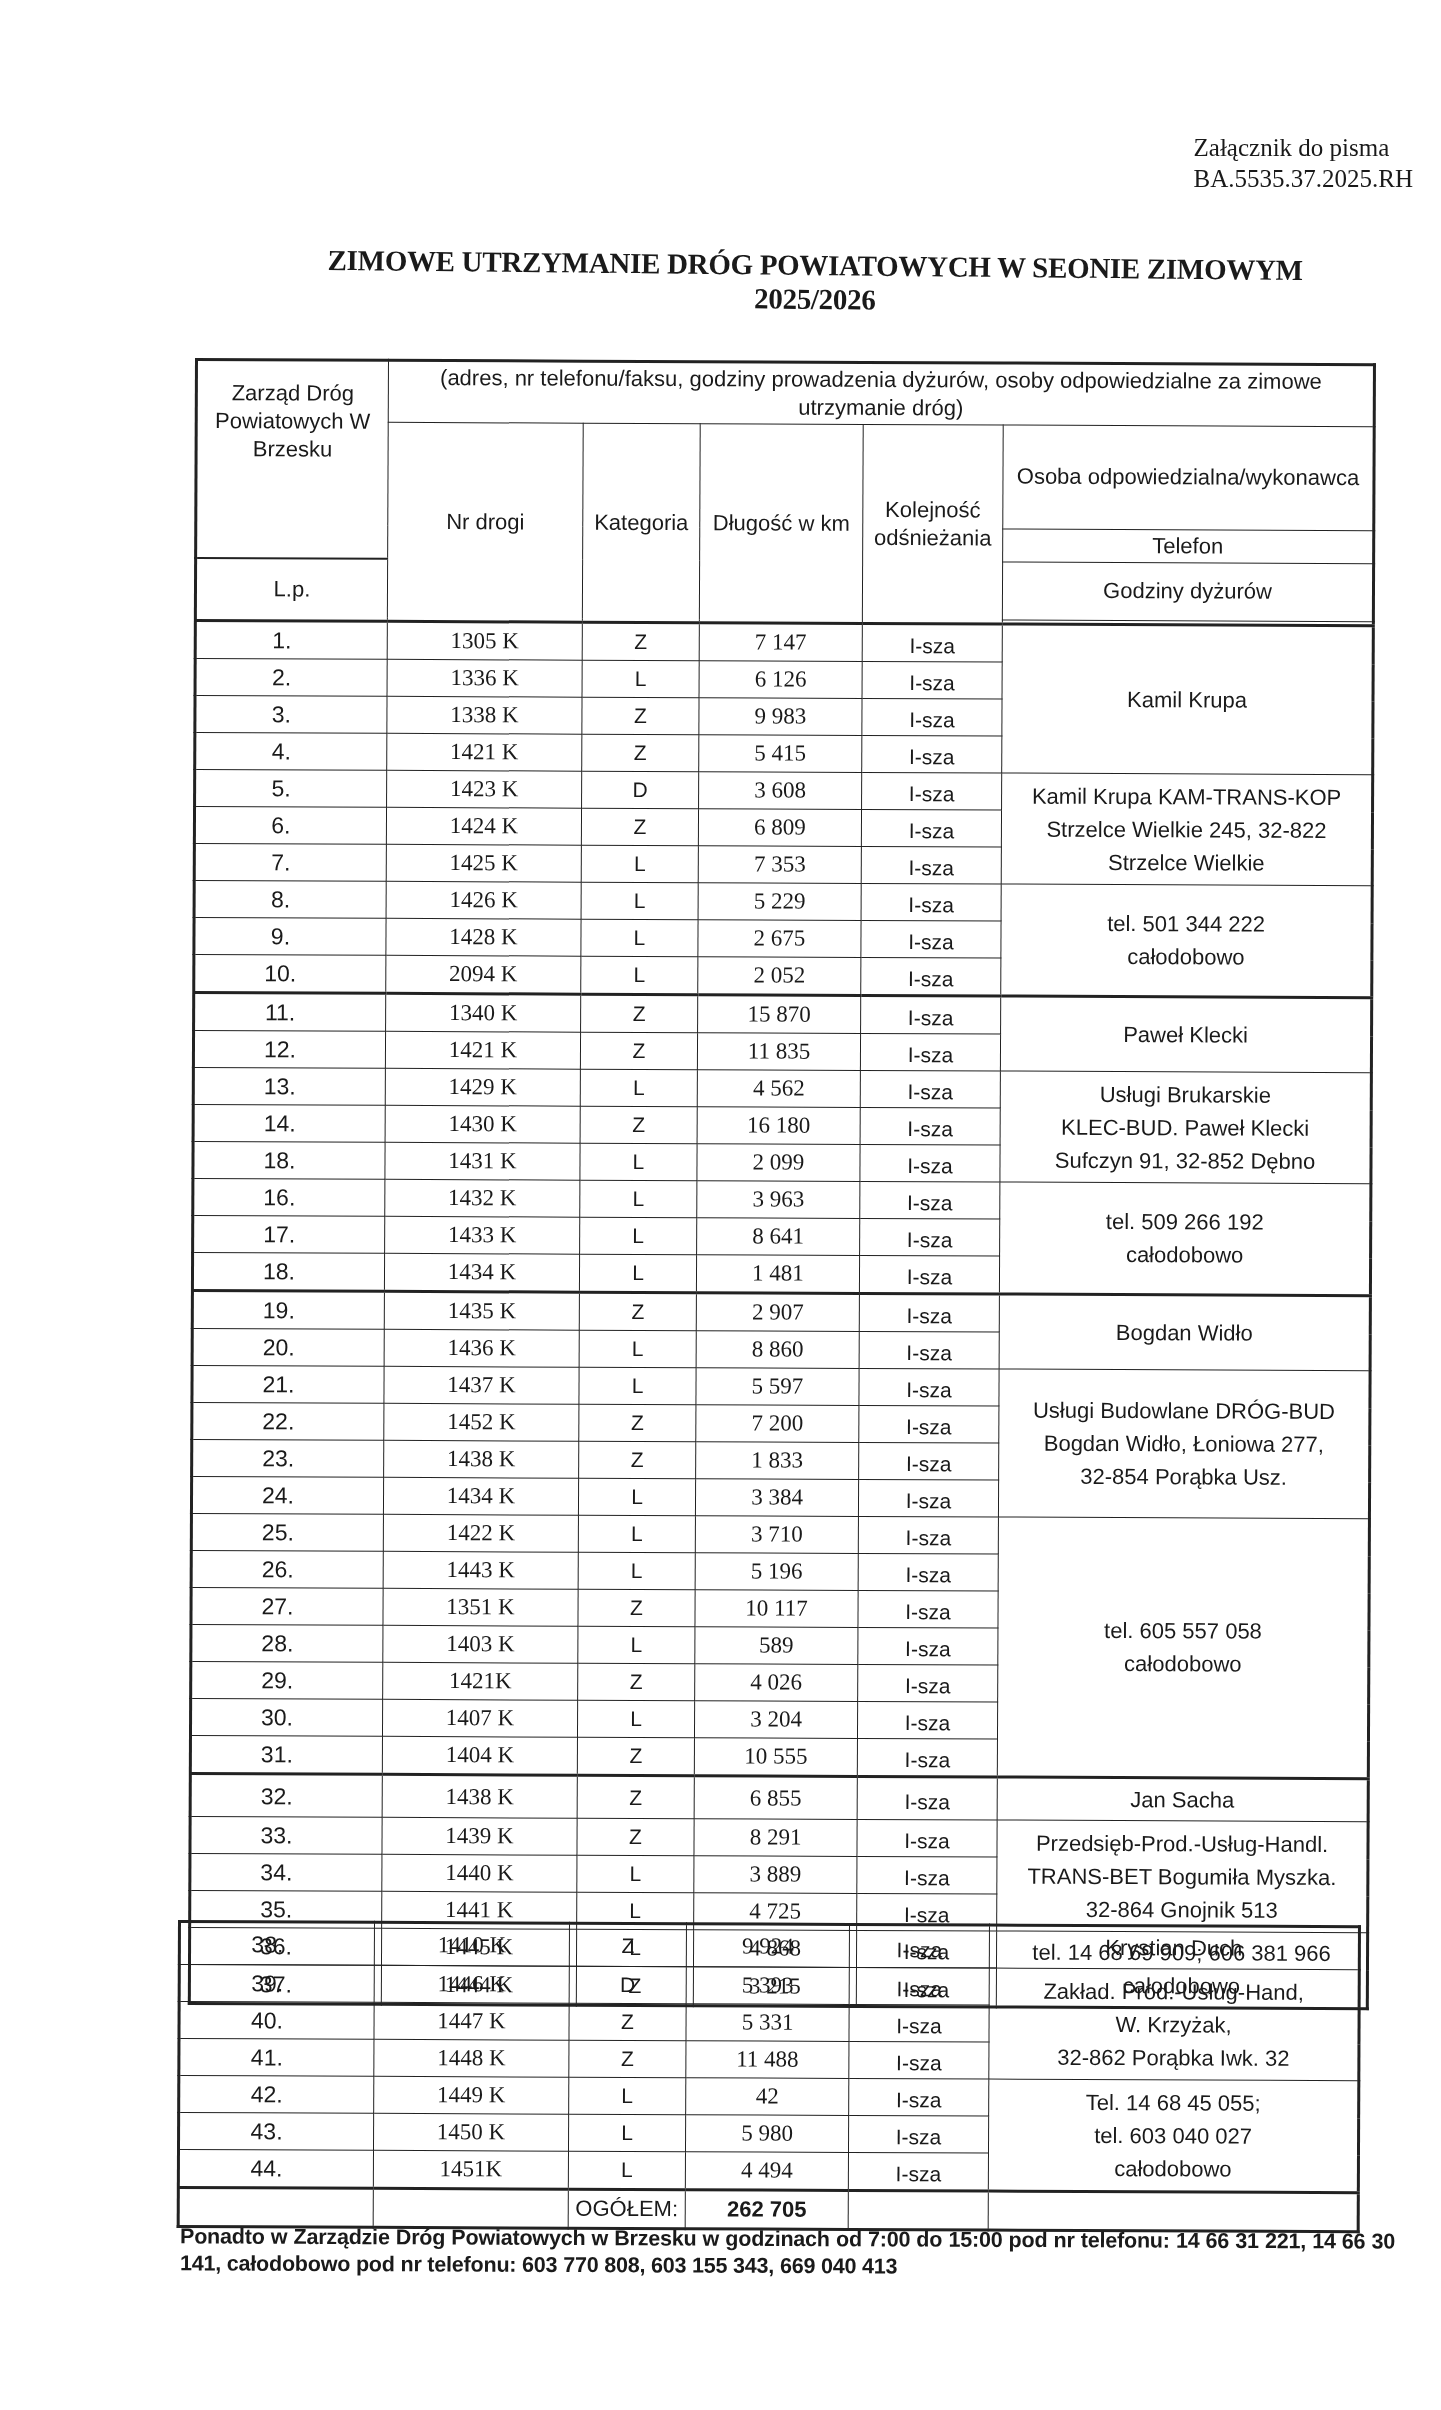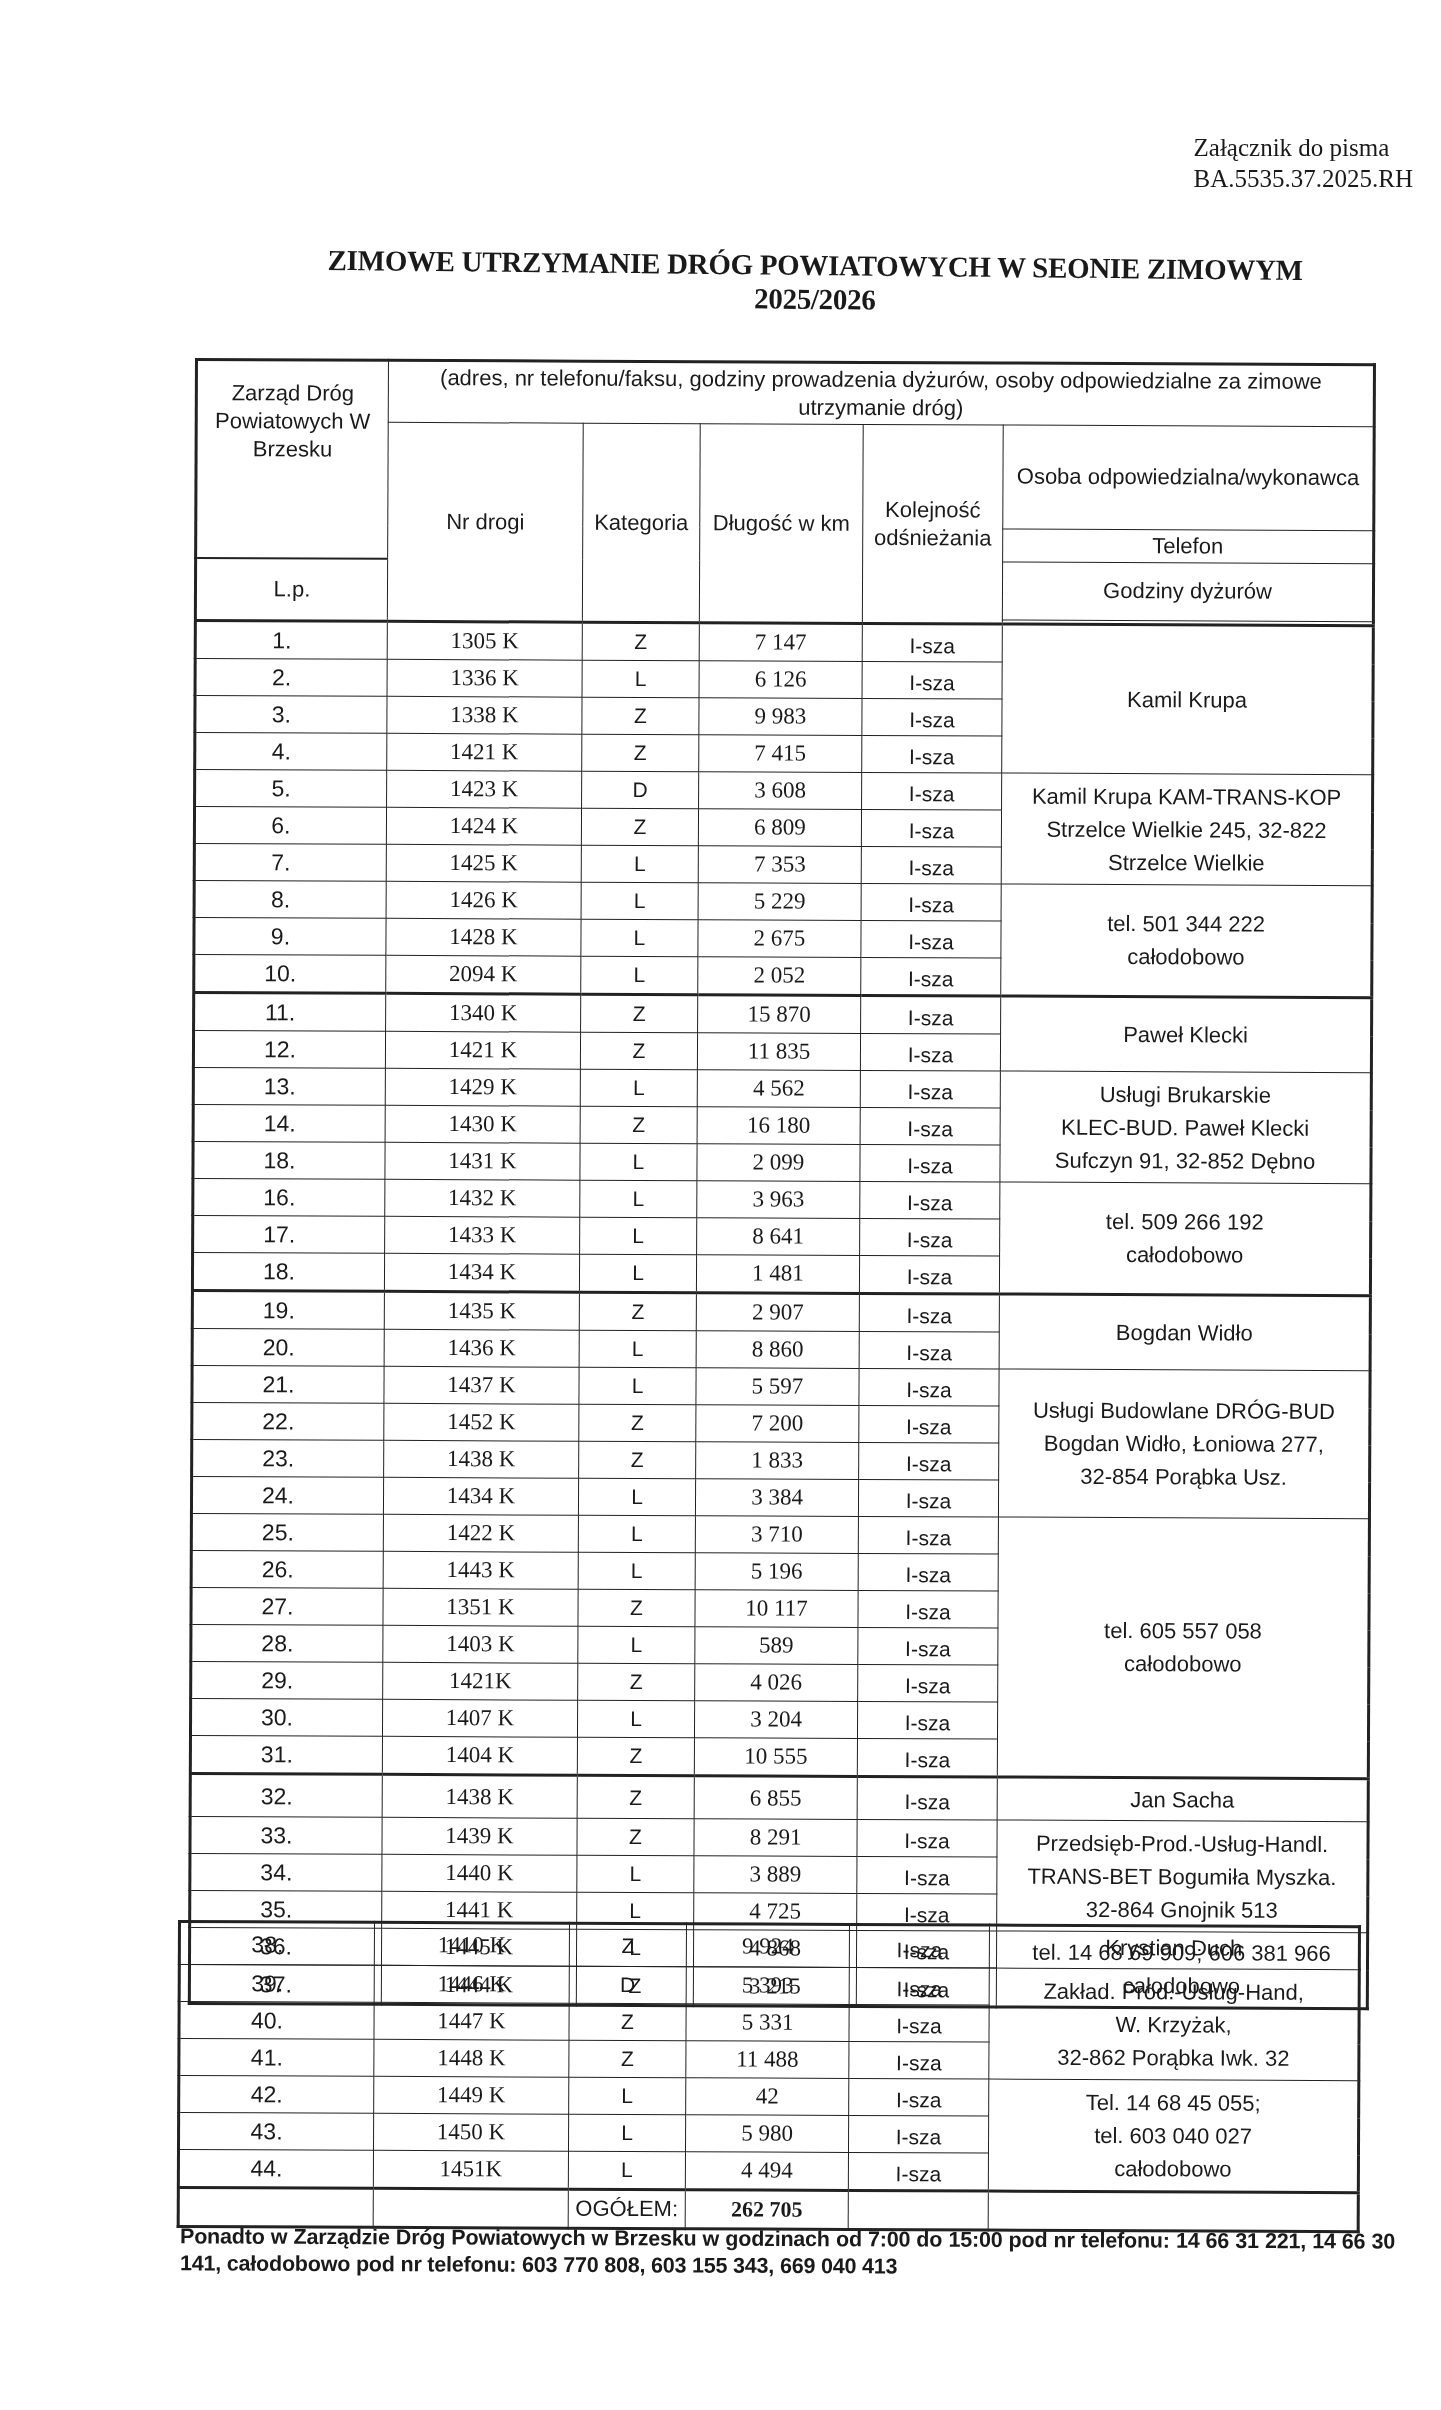--- a/index.html
+++ b/index.html
@@ -19,21 +19,21 @@
   .row td.c-lp { font-family:"Liberation Sans","DejaVu Sans",sans-serif; font-size:23px; }
   .row td.c-nr, .row td.c-len { font-family:"Liberation Serif","DejaVu Serif",serif; font-size:23px; }
   .row td.c-cat, .row td.c-ord { font-family:"Liberation Sans","DejaVu Sans",sans-serif; font-size:21px; }
   .row td { height:32px; line-height:30px; }
   .row td.c-ord { padding-top:6px; height:26px; }
   .row td.c-lp { text-align:center; padding-right:20px; }
   td.contact { font-family:"Liberation Sans","DejaVu Sans",sans-serif; font-size:22px; line-height:33px; padding:4px 6px; }
   td.contact.name { font-size:22px; }
   .total-row td { height:36px; font-size:22px; }
   .total-label { font-family:Liberation Sans, sans-serif; }
-  .total-val { font-family:Liberation Serif, serif; font-weight:bold; font-size:24px; }
+  .total-val { font-family:Liberation Sans, sans-serif; font-weight:bold; font-size:24px; }
 
   #footer { position:absolute; left:180px; width:1215px; top:2226px; font-family:"Liberation Sans","DejaVu Sans",sans-serif; font-weight:bold; font-size:21.5px; line-height:27px; text-align:justify; text-align-last:left; letter-spacing:-0.2px; transform:rotate(0.25deg); }
 </style>
 </head>
 <body>
 
 <div id="annex" class="serif">
   <div>Załącznik do pisma</div>
   <div>BA.5535.37.2025.RH</div>
 </div>
@@ -97,21 +97,21 @@
         <td class="c-lp">3.</td>
         <td class="c-nr">1338 K</td>
         <td class="c-cat">Z</td>
         <td class="c-len">9 983</td>
         <td class="c-ord">I-sza</td>
       </tr>
       <tr class="row">
         <td class="c-lp">4.</td>
         <td class="c-nr">1421 K</td>
         <td class="c-cat">Z</td>
-        <td class="c-len">7 415</td>
+        <td class="c-len">5 415</td>
         <td class="c-ord">I-sza</td>
       </tr>
       <tr class="row">
         <td class="c-lp">5.</td>
         <td class="c-nr">1423 K</td>
         <td class="c-cat">D</td>
         <td class="c-len">3 608</td>
         <td class="c-ord">I-sza</td>
         <td class="contact" rowspan="3">
           <div>Kamil Krupa KAM-TRANS-KOP</div>

